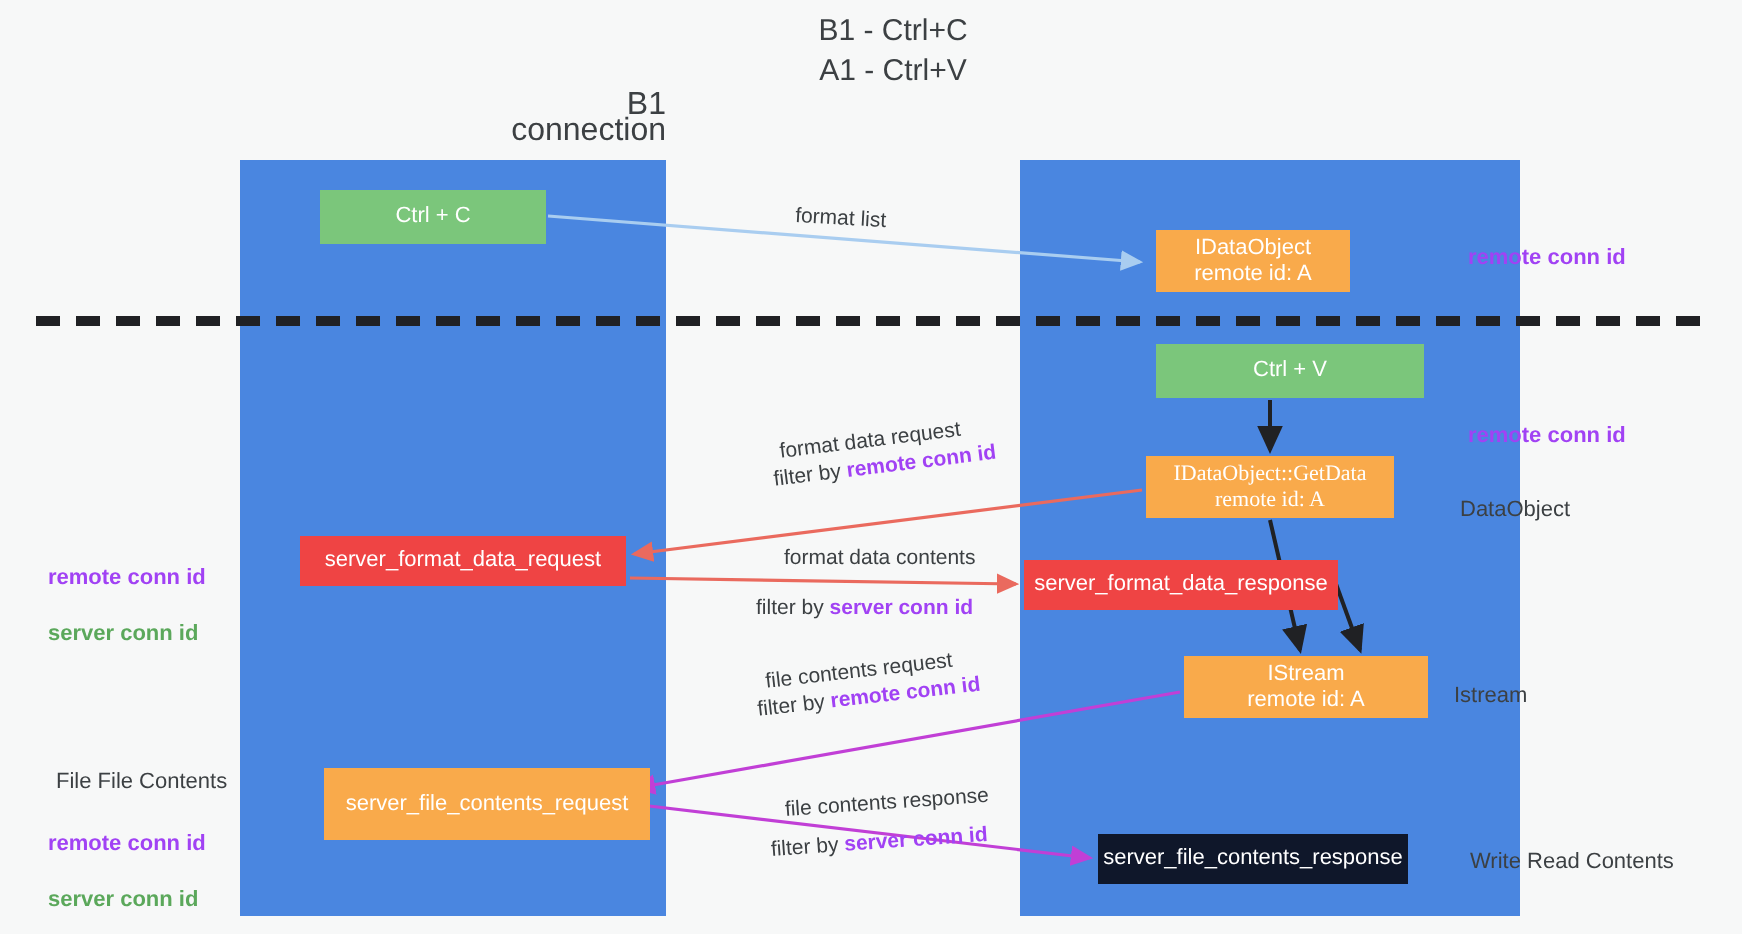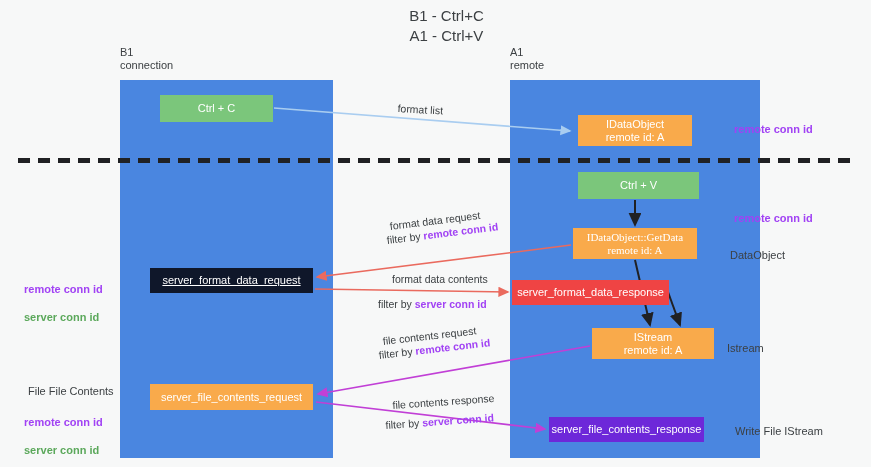--- a/index.html
+++ b/index.html
@@ -22,22 +22,22 @@
   #lane-b1 { left:120px; top:80px; width:213px; height:378px; }
   #lane-a1 { left:510px; top:80px; width:250px; height:378px; }
 
   
   #title {
     position:absolute; left:0; top:6px; width:871px;
     text-align:center; font-size:15px; line-height:20px;
     color:#3c4043; white-space:pre-line;padding-left:22px;
   }
   .lane-head {
-    position:absolute; text-align:left;
-    font-size:11px; line-height:13px; color:#3c4043;
+    position:absolute; text-align:right;
+    font-size:16px; line-height:13px; color:#3c4043;
     white-space:pre-line;
   }
   #head-b1 { left:120px; top:46px; width:213px; }
   #head-a1 { left:510px; top:46px; width:250px; }
 
   
   #divider {
     position:absolute; left:18px; top:158px; width:840px; height:5px;
     background: repeating-linear-gradient(to right,
        #202124 0px, #202124 12px, rgba(0,0,0,0) 12px, rgba(0,0,0,0) 20px);
@@ -48,27 +48,27 @@
     position:absolute;
     display:flex; flex-direction:column;
     align-items:center; justify-content:center;
     color:#ffffff; font-size:11px; line-height:13px;
     text-align:center; white-space:pre-line;
   }
   .node.green  { background:#7bc67b; }
   .node.orange { background:#f9aa4b; }
 
   #n-ctrlc   { left:160px; top:95px;  width:113px; height:27px; }
-  #n-idata   { left:578px; top:115px; width:114px; height:31px; }
-  #n-ctrlv   { left:578px; top:172px; width:121px; height:27px; }
+  #n-idata   { left:578px; top:115px; width:97px; height:31px; }
+  #n-ctrlv   { left:578px; top:172px; width:134px; height:27px; }
   #n-getdata { left:573px; top:228px; width:124px; height:31px;font-family:Liberation Serif, serif; }
   #n-sfdreq  { left:150px; top:268px; width:163px; height:25px; }
   #n-sfdres  { left:512px; top:280px; width:157px; height:25px; }
   #n-istream { left:592px; top:328px; width:122px; height:31px; }
-  #n-sfcreq  { left:150px; top:384px; width:163px; height:26px; }
+  #n-sfcreq  { left:162px; top:384px; width:163px; height:36px; }
   #n-sfcres  { left:549px; top:417px; width:155px; height:25px; }
 
   
   .side {
     position:absolute; font-size:11px; line-height:14px;
     white-space:pre-line;
   }
   .side.plain { color:#3c4043; }
   .purple { color:#a142f4; font-weight:bold; }
   .green-t { color:#5ba85b; font-weight:bold; }
@@ -115,22 +115,20 @@
 <div id="stage">
 
   <div id="title">B1 - Ctrl+C
 A1 - Ctrl+V</div>
 
   <div id="lane-b1" class="lane" style="background: rgb(74, 134, 224);"></div>
   <div id="lane-a1" class="lane" style="background: rgb(74, 134, 224);"></div>
 
   <div id="head-b1" class="lane-head">B1
 connection</div>
-  <div id="head-a1" class="lane-head">A1
-remote</div>
 
   <div id="divider"></div>
 
   <svg id="wires">
     <defs>
       <marker id="ar-blue" markerWidth="7" markerHeight="7" refX="6" refY="3.2" orient="auto">
         <path d="M0,0 L7,3.2 L0,6.4 z" fill="#a9cdf0"></path>
       </marker>
       <marker id="ar-red" markerWidth="7" markerHeight="7" refX="6" refY="3.2" orient="auto">
         <path d="M0,0 L7,3.2 L0,6.4 z" fill="#ea6a5e"></path>
@@ -159,32 +157,32 @@
 
     <line x1="316" y1="402" x2="545" y2="429" stroke="#c13fd6" stroke-width="1.6" marker-end="url(#ar-mag)"></line>
   </svg>
 
   <div id="n-ctrlc" class="node green" style="background: rgb(123, 198, 123);">Ctrl + C</div>
   <div id="n-idata" class="node orange" style="background: rgb(249, 170, 75);">IDataObject
 remote id: A</div>
   <div id="n-ctrlv" class="node green" style="background: rgb(123, 198, 123);">Ctrl + V</div>
   <div id="n-getdata" class="node orange" style="background: rgb(249, 170, 75);">IDataObject::GetData
 remote id: A</div>
-  <div id="n-sfdreq" class="node orange" style="background: #0f172a; text-decoration: underline;">server_format_data_request</div>
+  <div id="n-sfdreq" class="node orange" style="background: #ef4444;">server_format_data_request</div>
   <div id="n-sfdres" class="node orange" style="background: #ef4444;">server_format_data_response</div>
   <div id="n-istream" class="node orange" style="background: rgb(249, 170, 75);">IStream
 remote id: A</div>
   <div id="n-sfcreq" class="node orange" style="background: rgb(249, 170, 75);">server_file_contents_request</div>
-  <div id="n-sfcres" class="node orange" style="background: #6d28d9;">server_file_contents_response</div>
+  <div id="n-sfcres" class="node orange" style="background: #0f172a;">server_file_contents_response</div>
 
   <div id="lbl-rc-1" class="side purple" style="color: rgb(161, 66, 244);">remote conn id</div>
   <div id="lbl-rc-2" class="side purple" style="color: rgb(161, 66, 244);">remote conn id</div>
   <div id="lbl-dataobject" class="side plain">DataObject</div>
   <div id="lbl-istream" class="side plain">Istream</div>
-  <div id="lbl-write" class="side plain">Write File IStream</div>
+  <div id="lbl-write" class="side plain">Write Read Contents</div>
 
   <div id="lbl-left-mid" class="side">
     <div class="purple" style="color: rgb(161, 66, 244);">remote conn id</div>
     <div class="green-t" style="color: rgb(91, 168, 91);">server conn id</div>
   </div>
 
   <div id="lbl-read" class="side plain">File File Contents</div>
 
   <div id="lbl-left-bot" class="side">
     <div class="purple" style="color: rgb(161, 66, 244);">remote conn id</div>

